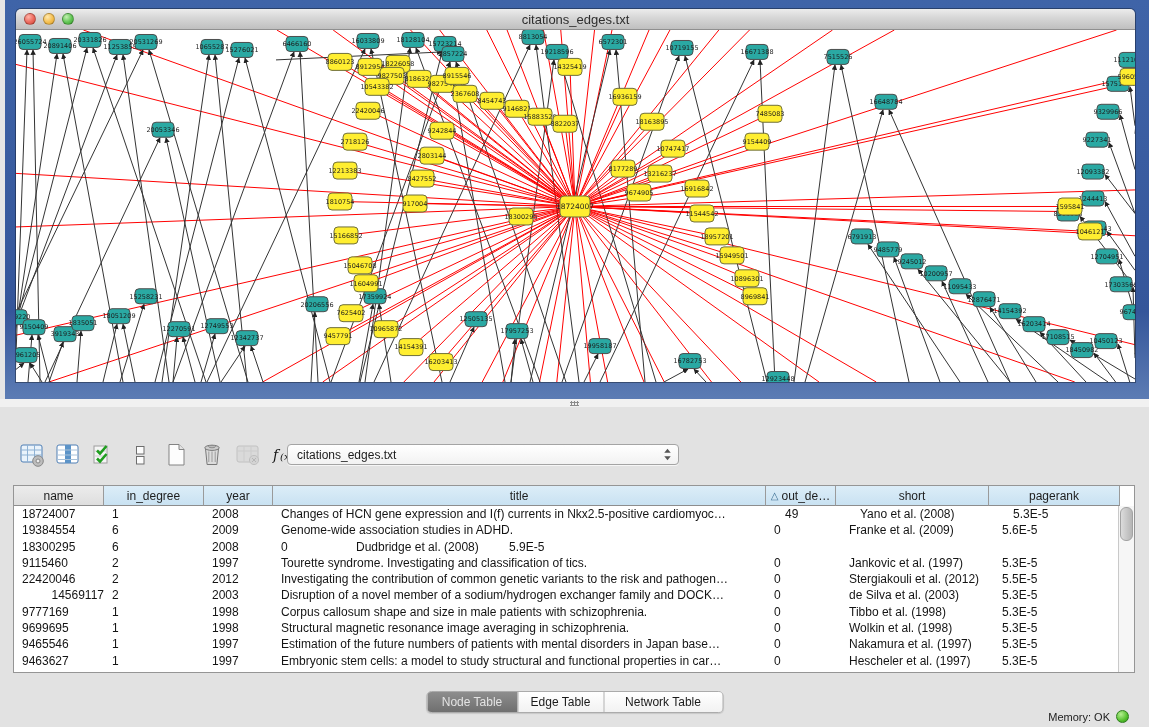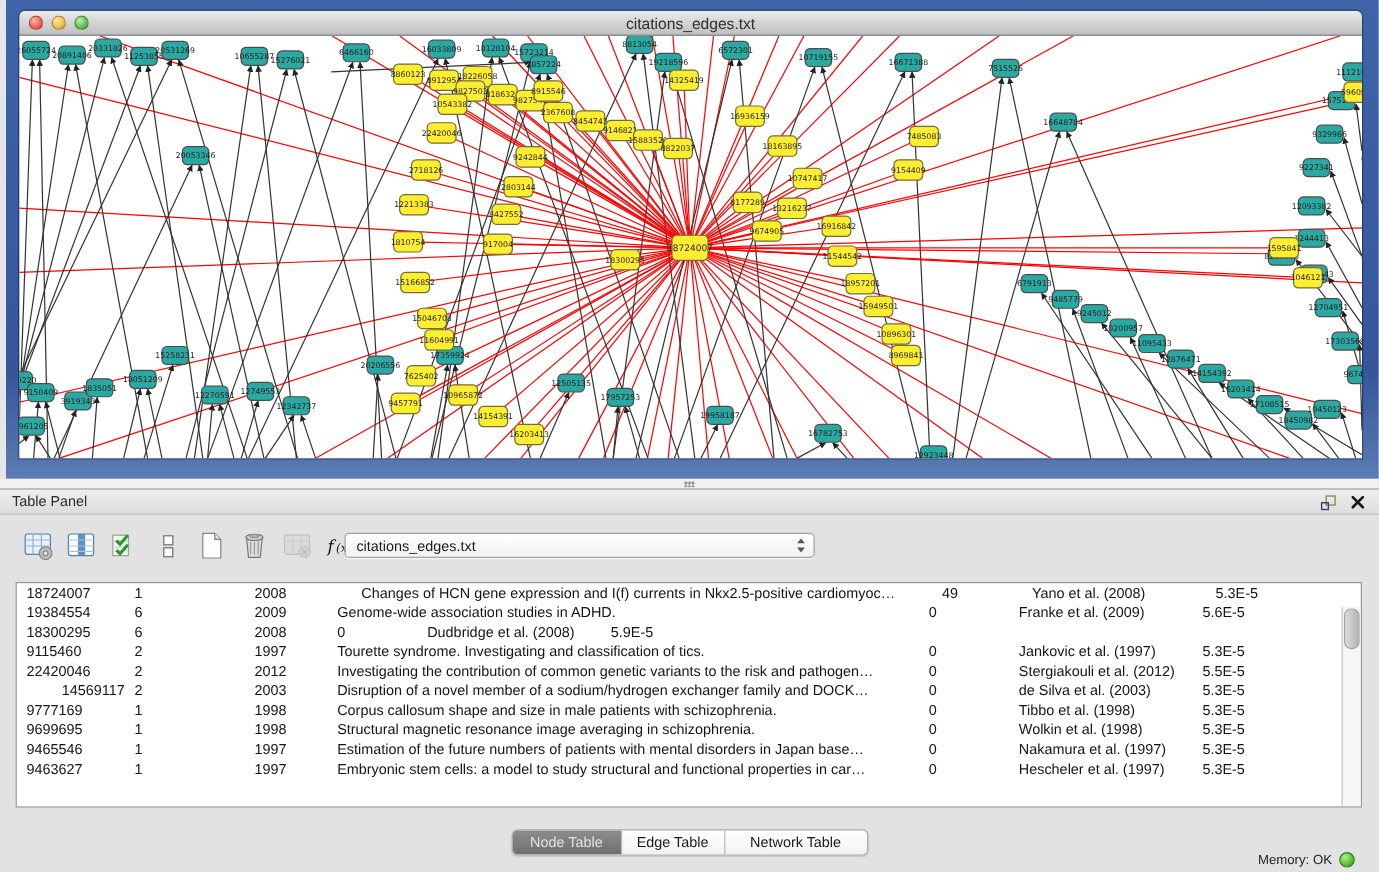--- a/index.html
+++ b/index.html
@@ -510,36 +510,20 @@
         </svg>
     </div>
   </div>
 </div>
 
 <div class="splitter">
   <span class="grip"></span>
 </div>
 
 <div class="table-panel">
-  <div class="panel-header">
-    <span class="panel-title">Table Panel</span>
-    <span class="panel-hdr-icons">
-      <span class="ic">
-        <svg viewBox="0 0 16 16">
-            <rect x="6.5" y="2.5" width="8" height="8" fill="none" stroke="#8a8a56" stroke-width="1.2"></rect>
-            <rect x="2.5" y="8.5" width="6" height="6" fill="none" stroke="#39396e" stroke-width="1.2"></rect>
-          </svg>
-      </span>
-      <span class="ic">
-        <svg viewBox="0 0 16 16">
-            <path d="M3.5 3.5l9 9M12.5 3.5l-9 9" stroke="#1a1a1a" stroke-width="2.4" stroke-linecap="round"></path>
-          </svg>
-      </span>
-    </span>
-  </div>
 
   <div class="toolbar" id="toolbar">
       <span class="tool-ic">
         <svg viewBox="0 0 26 26">
           <rect x="2" y="3" width="21" height="17" rx="2" fill="#eaf3fb" stroke="#4f7fb5"></rect>
           <path d="M2 8h21M2 13h21M8.5 3v17M15.5 3v17" stroke="#8fb2d4" fill="none"></path>
           <circle cx="19" cy="19" r="5.3" fill="#bdbdbd" stroke="#878787"></circle>
           <circle cx="19" cy="19" r="2" fill="#ececec" stroke="#878787"></circle>
         </svg>
       </span>
@@ -596,26 +580,50 @@
 
   <div class="dropdown">
     <span class="val">citations_edges.txt</span>
     <svg class="spin" viewBox="0 0 10 16">
       <path d="M5 1.5l3.6 4.5H1.4z" fill="#555"></path>
         <path d="M5 14.5l3.6-4.5H1.4z" fill="#555"></path>
     </svg>
   </div>
 
   <div class="tbl">
+    <div class="thead" id="thead">
+        <div class="th first" style="width: 90px;">
+          <span>name</span>
+        </div>
+        <div class="th" style="width: 100px;">
+          <span>in_degree</span>
+        </div>
+        <div class="th" style="width: 69px;">
+          <span>year</span>
+        </div>
+        <div class="th" style="width: 493px;">
+          <span>title</span>
+        </div>
+        <div class="th" style="width: 70px;">
+          <span class="sortglyph">△</span>
+          <span>out_de…</span>
+        </div>
+        <div class="th" style="width: 153px;">
+          <span>short</span>
+        </div>
+        <div class="th" style="width: 131px;">
+          <span>pagerank</span>
+        </div>
+      </div>
     <div id="tbody">
         <div class="trow">
           <div class="td" style="width: 90px;">18724007</div>
           <div class="td" style="width: 100px;">1</div>
           <div class="td" style="width: 69px;">2008</div>
-          <div class="td" style="width: 493px; text-align: center;">Changes of HCN gene expression and I(f) currents in Nkx2.5-positive cardiomyoc…</div>
+          <div class="td" style="width: 493px;">Changes of HCN gene expression and I(f) currents in Nkx2.5-positive cardiomyoc…</div>
           <div class="td" style="width: 70px; margin-left: 11px;">49</div>
           <div class="td" style="width: 153px; padding-left: 13px;">Yano et al. (2008)</div>
           <div class="td" style="width: 131px; padding-left: 13px;">5.3E-5</div>
         </div>
         <div class="trow">
           <div class="td" style="width: 90px;">19384554</div>
           <div class="td" style="width: 100px;">6</div>
           <div class="td" style="width: 69px;">2009</div>
           <div class="td" style="width: 493px;">Genome-wide association studies in ADHD.</div>
           <div class="td" style="width: 70px;">0</div>

